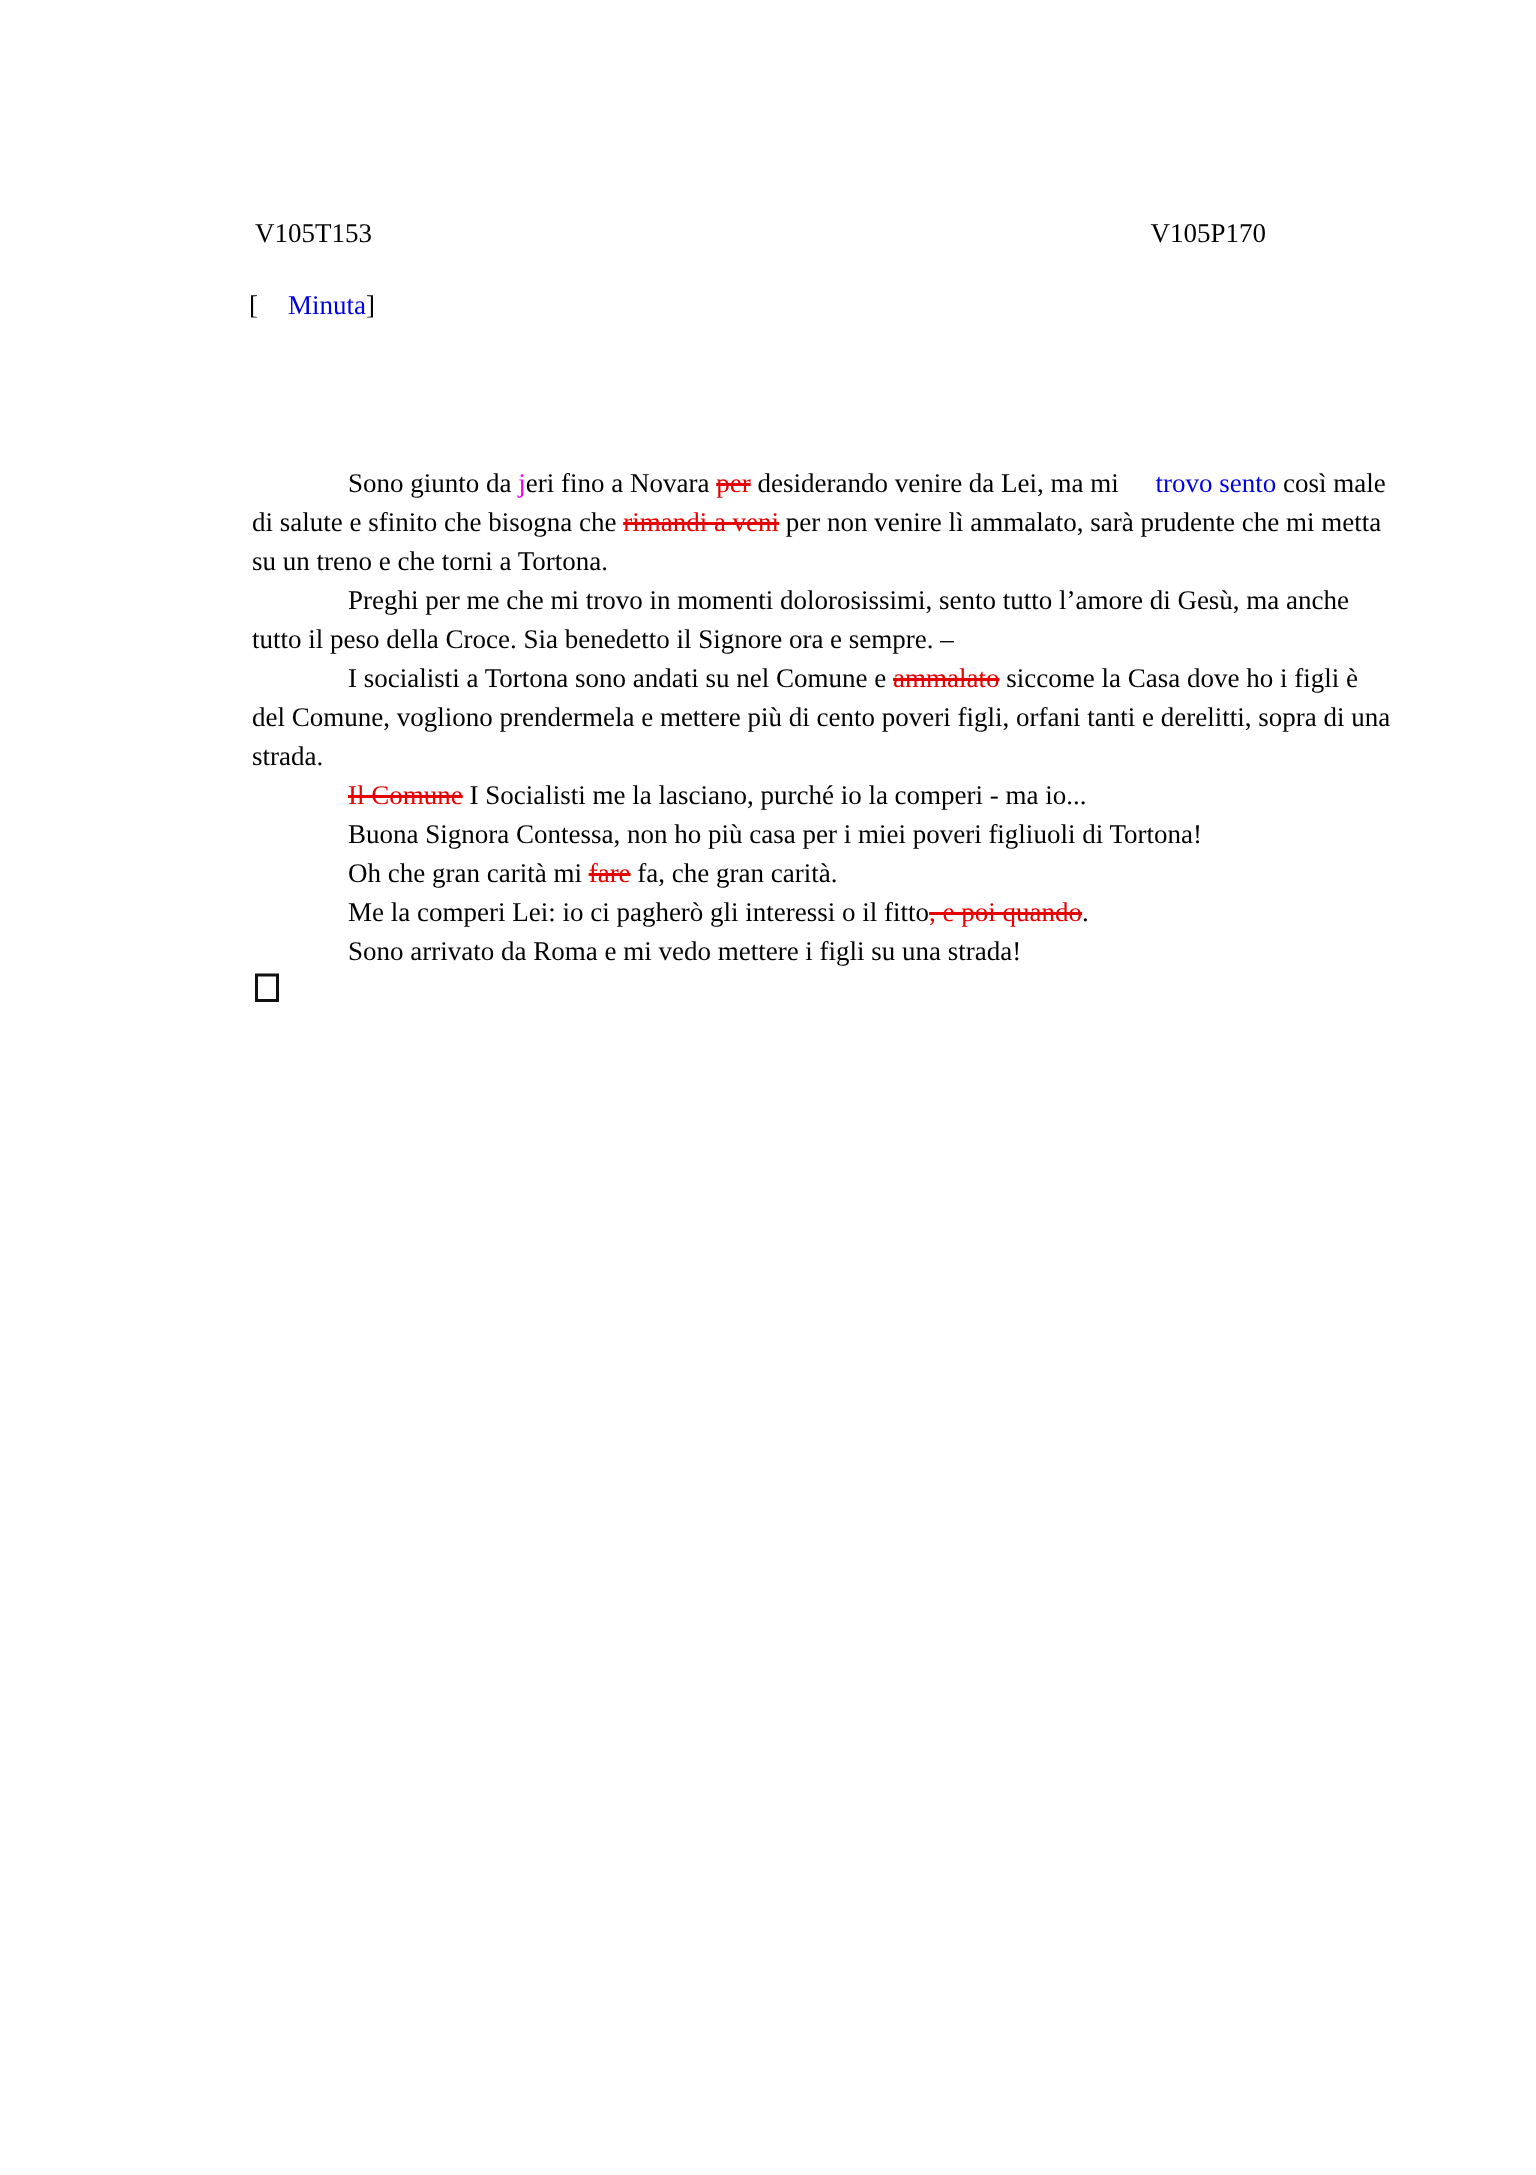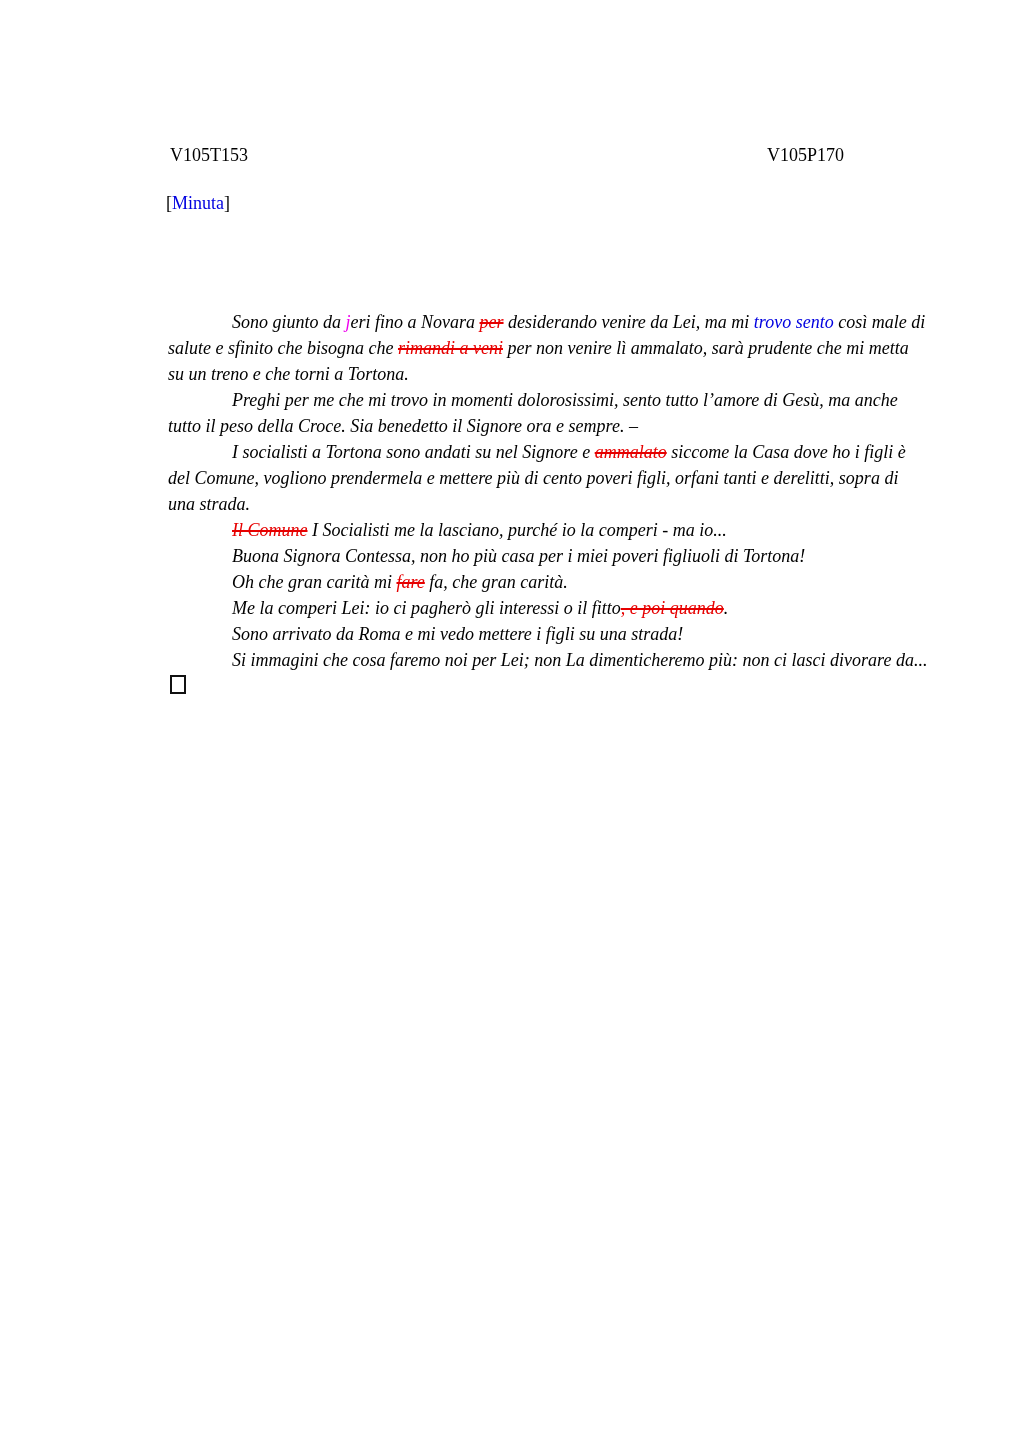--- a/index.html
+++ b/index.html
@@ -14,25 +14,25 @@
     width:1024px;height:1450px;background:var(--bg);
     font-family:"Liberation Serif", serif;
     font-size:18px;color:var(--ink);
   }
   .page{position:relative;width:1024px;height:1450px;background:var(--bg);overflow:hidden;}
   .header-code{position:absolute;top:142px;line-height:26px;white-space:nowrap;}
   #code-left{left:170px;}
   #code-right{left:767px;}
   .minuta-line{position:absolute;top:190px;left:166px;line-height:26px;white-space:nowrap;}
   .salutation{position:absolute;top:266px;left:168px;width:760px;line-height:26px;text-indent:64px;}
-  .body-text{position:absolute;top:309px;left:168px;width:760px;line-height:26px;font-style:italic;}
+  .body-text{position:absolute;top:309px;left:168px;width:760px;line-height:26px;}
   p.para{margin:0;text-indent:64px;}
   p.para.no-indent{text-indent:0;}
   .run-del{color:var(--red);text-decoration:line-through;text-decoration-thickness:1.6px;}
-  .run-ins{color:var(--blue);}
+  .run-ins{color:var(--blue);margin-left:20px;}
   .run-mag{color:var(--mag);}
   .tofu{
     display:inline-block;width:12px;height:15px;
     border:2px solid #111;vertical-align:-2px;margin-left:2px;
   }
 </style>
 </head>
 <body>
 
 <div class="page">
@@ -40,25 +40,24 @@
   <span class="header-code" id="code-left">V105T153</span>
 
   <span class="header-code" id="code-right">V105P170</span>
 
   <div class="minuta-line"><span class="run-normal">[</span><span class="run-ins">Minuta</span><span class="run-normal">]</span></div>
 
 
   <div class="body-text">
     <p class="para"><span class="run-normal">Sono giunto da </span><span class="run-mag">j</span><span class="run-normal">eri fino a Novara </span><span class="run-del">per</span><span class="run-normal"> desiderando venire da Lei, ma mi </span><span class="run-ins">trovo sento</span><span class="run-normal"> così male di salute e sfinito che bisogna che </span><span class="run-del">rimandi a veni</span><span class="run-normal"> per non venire lì ammalato, sarà prudente che mi metta su un treno e che torni a Tortona.</span></p>
     <p class="para"><span class="run-normal">Preghi per me che mi trovo in momenti dolorosissimi, sento tutto l’amore di Gesù, ma anche tutto il peso della Croce. Sia benedetto il Signore ora e sempre. –</span></p>
-    <p class="para"><span class="run-normal">I socialisti a Tortona sono andati su nel Signore e </span><span class="run-del">ammalato</span><span class="run-normal"> siccome la Casa dove ho i figli è del Comune, vogliono prendermela e mettere più di cento poveri figli, orfani tanti e derelitti, sopra di una strada.</span></p>
+    <p class="para"><span class="run-normal">I socialisti a Tortona sono andati su nel Comune e </span><span class="run-del">ammalato</span><span class="run-normal"> siccome la Casa dove ho i figli è del Comune, vogliono prendermela e mettere più di cento poveri figli, orfani tanti e derelitti, sopra di una strada.</span></p>
     <p class="para"><span class="run-del">Il Comune</span><span class="run-normal"> I Socialisti me la lasciano, purché io la comperi - ma io...</span></p>
     <p class="para"><span class="run-normal">Buona Signora Contessa, non ho più casa per i miei poveri figliuoli di Tortona!</span></p>
     <p class="para"><span class="run-normal">Oh che gran carità mi </span><span class="run-del">fare</span><span class="run-normal"> fa, che gran carità.</span></p>
     <p class="para"><span class="run-normal">Me la comperi Lei: io ci pagherò gli interessi o il fitto</span><span class="run-del">, e poi quando</span><span class="run-normal">.</span></p>
     <p class="para"><span class="run-normal">Sono arrivato da Roma e mi vedo mettere i figli su una strada!</span></p>
-    <p class="para"><span class="run-normal">Si immagini che cosa faremo noi per Lei; non La dimenticheremo più: non ci lasci divorare da...</span></p>
     <p class="para no-indent">
       <span class="tofu"></span>
     </p>
   </div>
 
 </div>
 
 </body></html>

